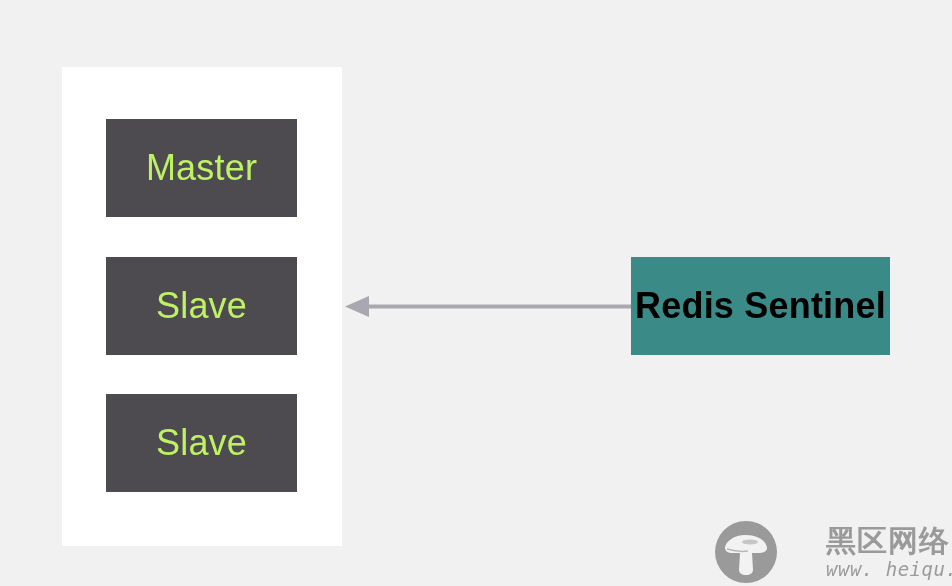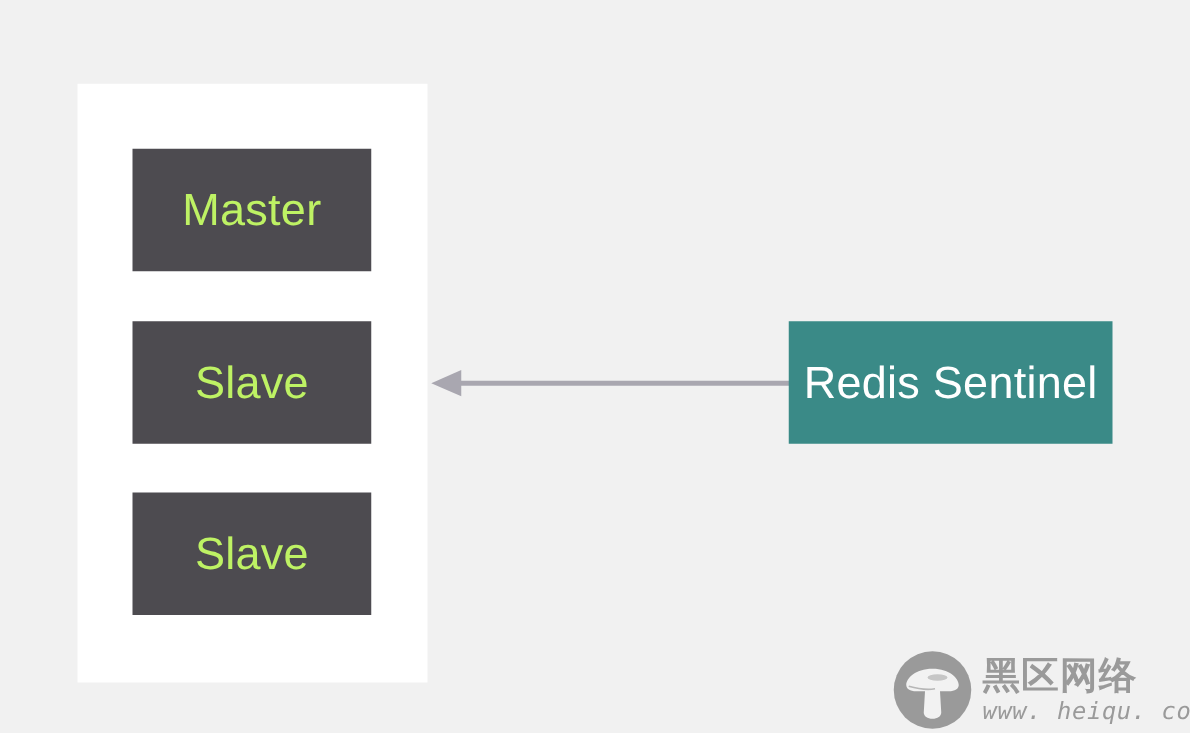--- a/index.html
+++ b/index.html
@@ -63,23 +63,23 @@
     left: 631px;
     top: 257px;
     width: 259px;
     height: 98px;
     background: #3a8a87;
     display: flex;
     align-items: center;
     justify-content: center;
   }
   .sentinel-label {
-    color: #ffffff;
+    color: #000000;
     font-size: 36px;
-    font-weight: 400;
+    font-weight: 700;
     line-height: 1;
     letter-spacing: 0.2px;
     white-space: nowrap;
   }
 
   
   .connector {
     position: absolute;
     left: 340px;
     top: 288px;
@@ -90,20 +90,21 @@
 
   
   .watermark {
     position: absolute;
     left: 714px;
     top: 518px;
     width: 232px;
     height: 68px;
     display: flex;
     align-items: center;
+    gap: 40px;
   }
   .wm-logo {
     width: 64px;
     height: 64px;
     flex: 0 0 64px;
   }
   .wm-text {
     margin-left: 8px;
     display: flex;
     flex-direction: column;

